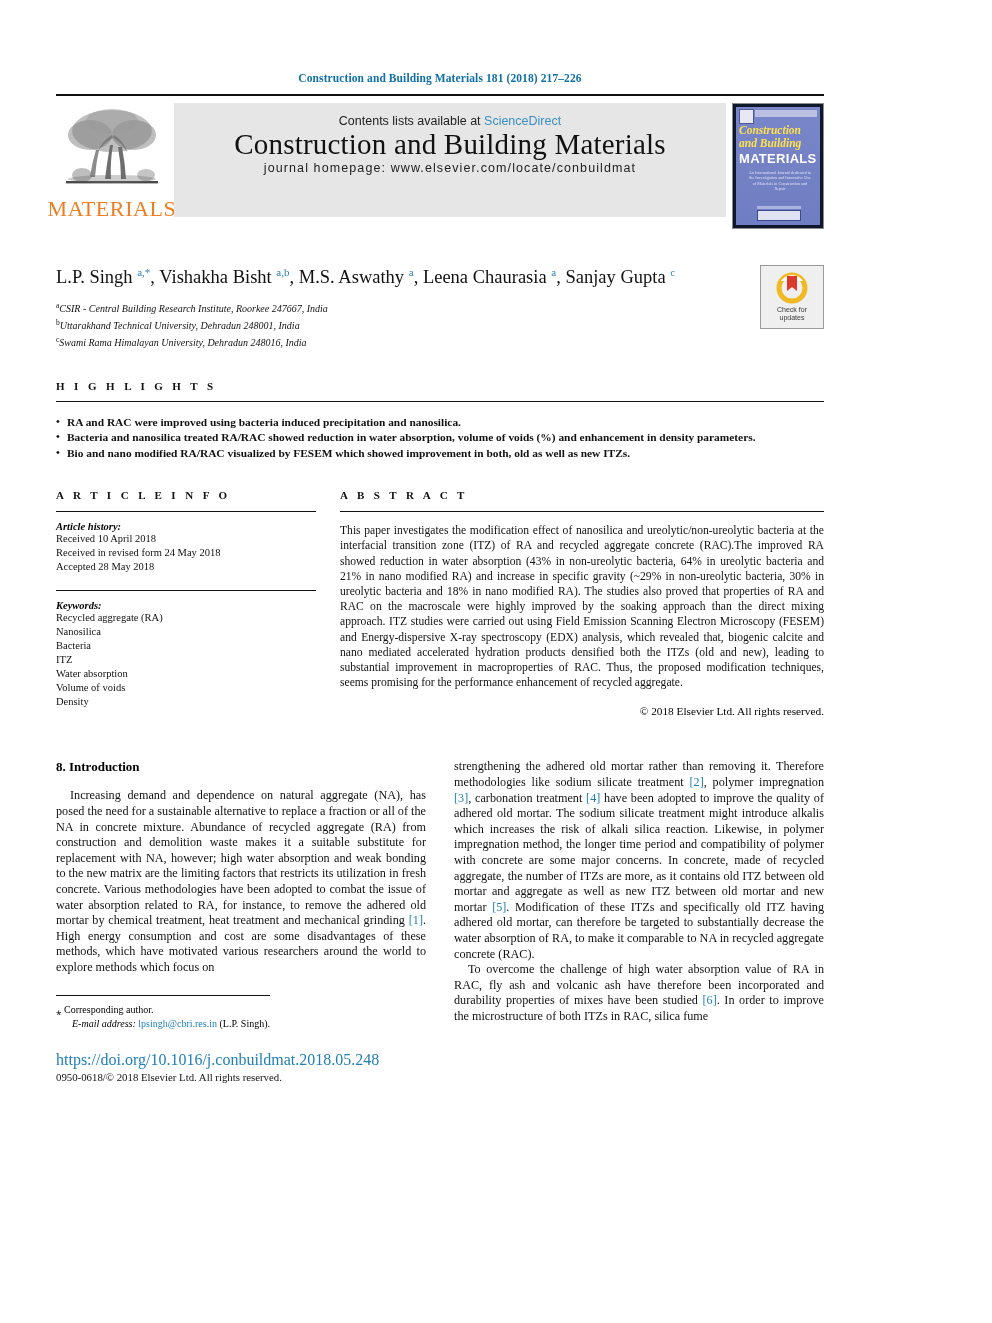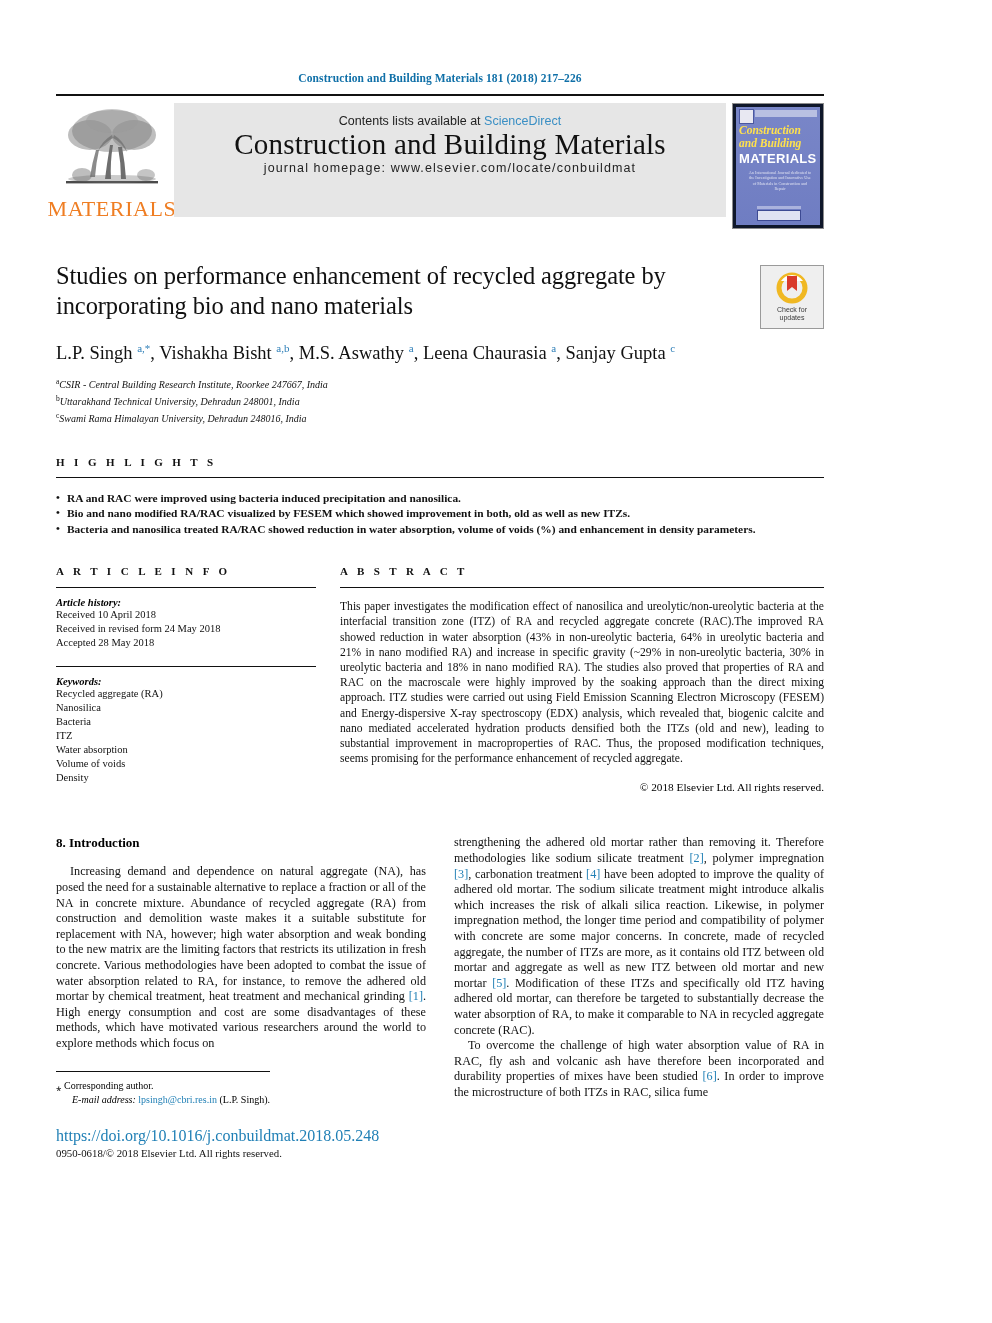--- a/index.html
+++ b/index.html
@@ -349,21 +349,20 @@
       <div class="cover-t2">and Building</div>
       <div class="cover-t3">MATERIALS</div>
       <div class="cover-sub">An International Journal dedicated to the Investigation and Innovative Use of Materials in Construction and Repair</div>
       <div class="cover-foot-line"></div>
       <div class="cover-foot"></div>
     </div>
   </div>
 
   <div class="title-block">
     <div class="title-left">
-      <h1 class="article-title">Studies on performance enhancement of recycled aggregate by incorporating bio and nano materials</h1>
       <div class="authors">L.P. Singh <sup>a,</sup><sup>*</sup>, Vishakha Bisht <sup>a,b</sup>, M.S. Aswathy <sup>a</sup>, Leena Chaurasia <sup>a</sup>, Sanjay Gupta <sup>c</sup></div>
       <div class="affils">
         <div><sup>a</sup><span>CSIR - Central Building Research Institute, Roorkee 247667, India</span></div>
         <div><sup>b</sup><span>Uttarakhand Technical University, Dehradun 248001, India</span></div>
         <div><sup>c</sup><span>Swami Rama Himalayan University, Dehradun 248016, India</span></div>
       </div>
     </div>
 
     <div class="crossmark">
       <svg class="cm-mark" viewBox="0 0 32 32">
@@ -376,22 +375,22 @@
         <span>updates</span>
       </div>
     </div>
   </div>
 
   <div class="highlights">
     <div class="sec-label">H I G H L I G H T S</div>
     <div class="rule"></div>
     <ul class="hl-list">
       <li>RA and RAC were improved using bacteria induced precipitation and nanosilica.</li>
+      <li>Bacteria and nanosilica treated RA/RAC showed reduction in water absorption, volume of voids (%) and enhancement in density parameters.</li>
       <li>Bio and nano modified RA/RAC visualized by FESEM which showed improvement in both, old as well as new ITZs.</li>
-      <li>Bacteria and nanosilica treated RA/RAC showed reduction in water absorption, volume of voids (%) and enhancement in density parameters.</li>
     </ul>
   </div>
 
   <div class="info-abs">
 
     <div class="col-info">
       <div class="sec-label">A R T I C L E    I N F O</div>
       <div class="rule"></div>
       <div class="ah-title">Article history:</div>
       <div class="ah-line">Received 10 April 2018</div>

